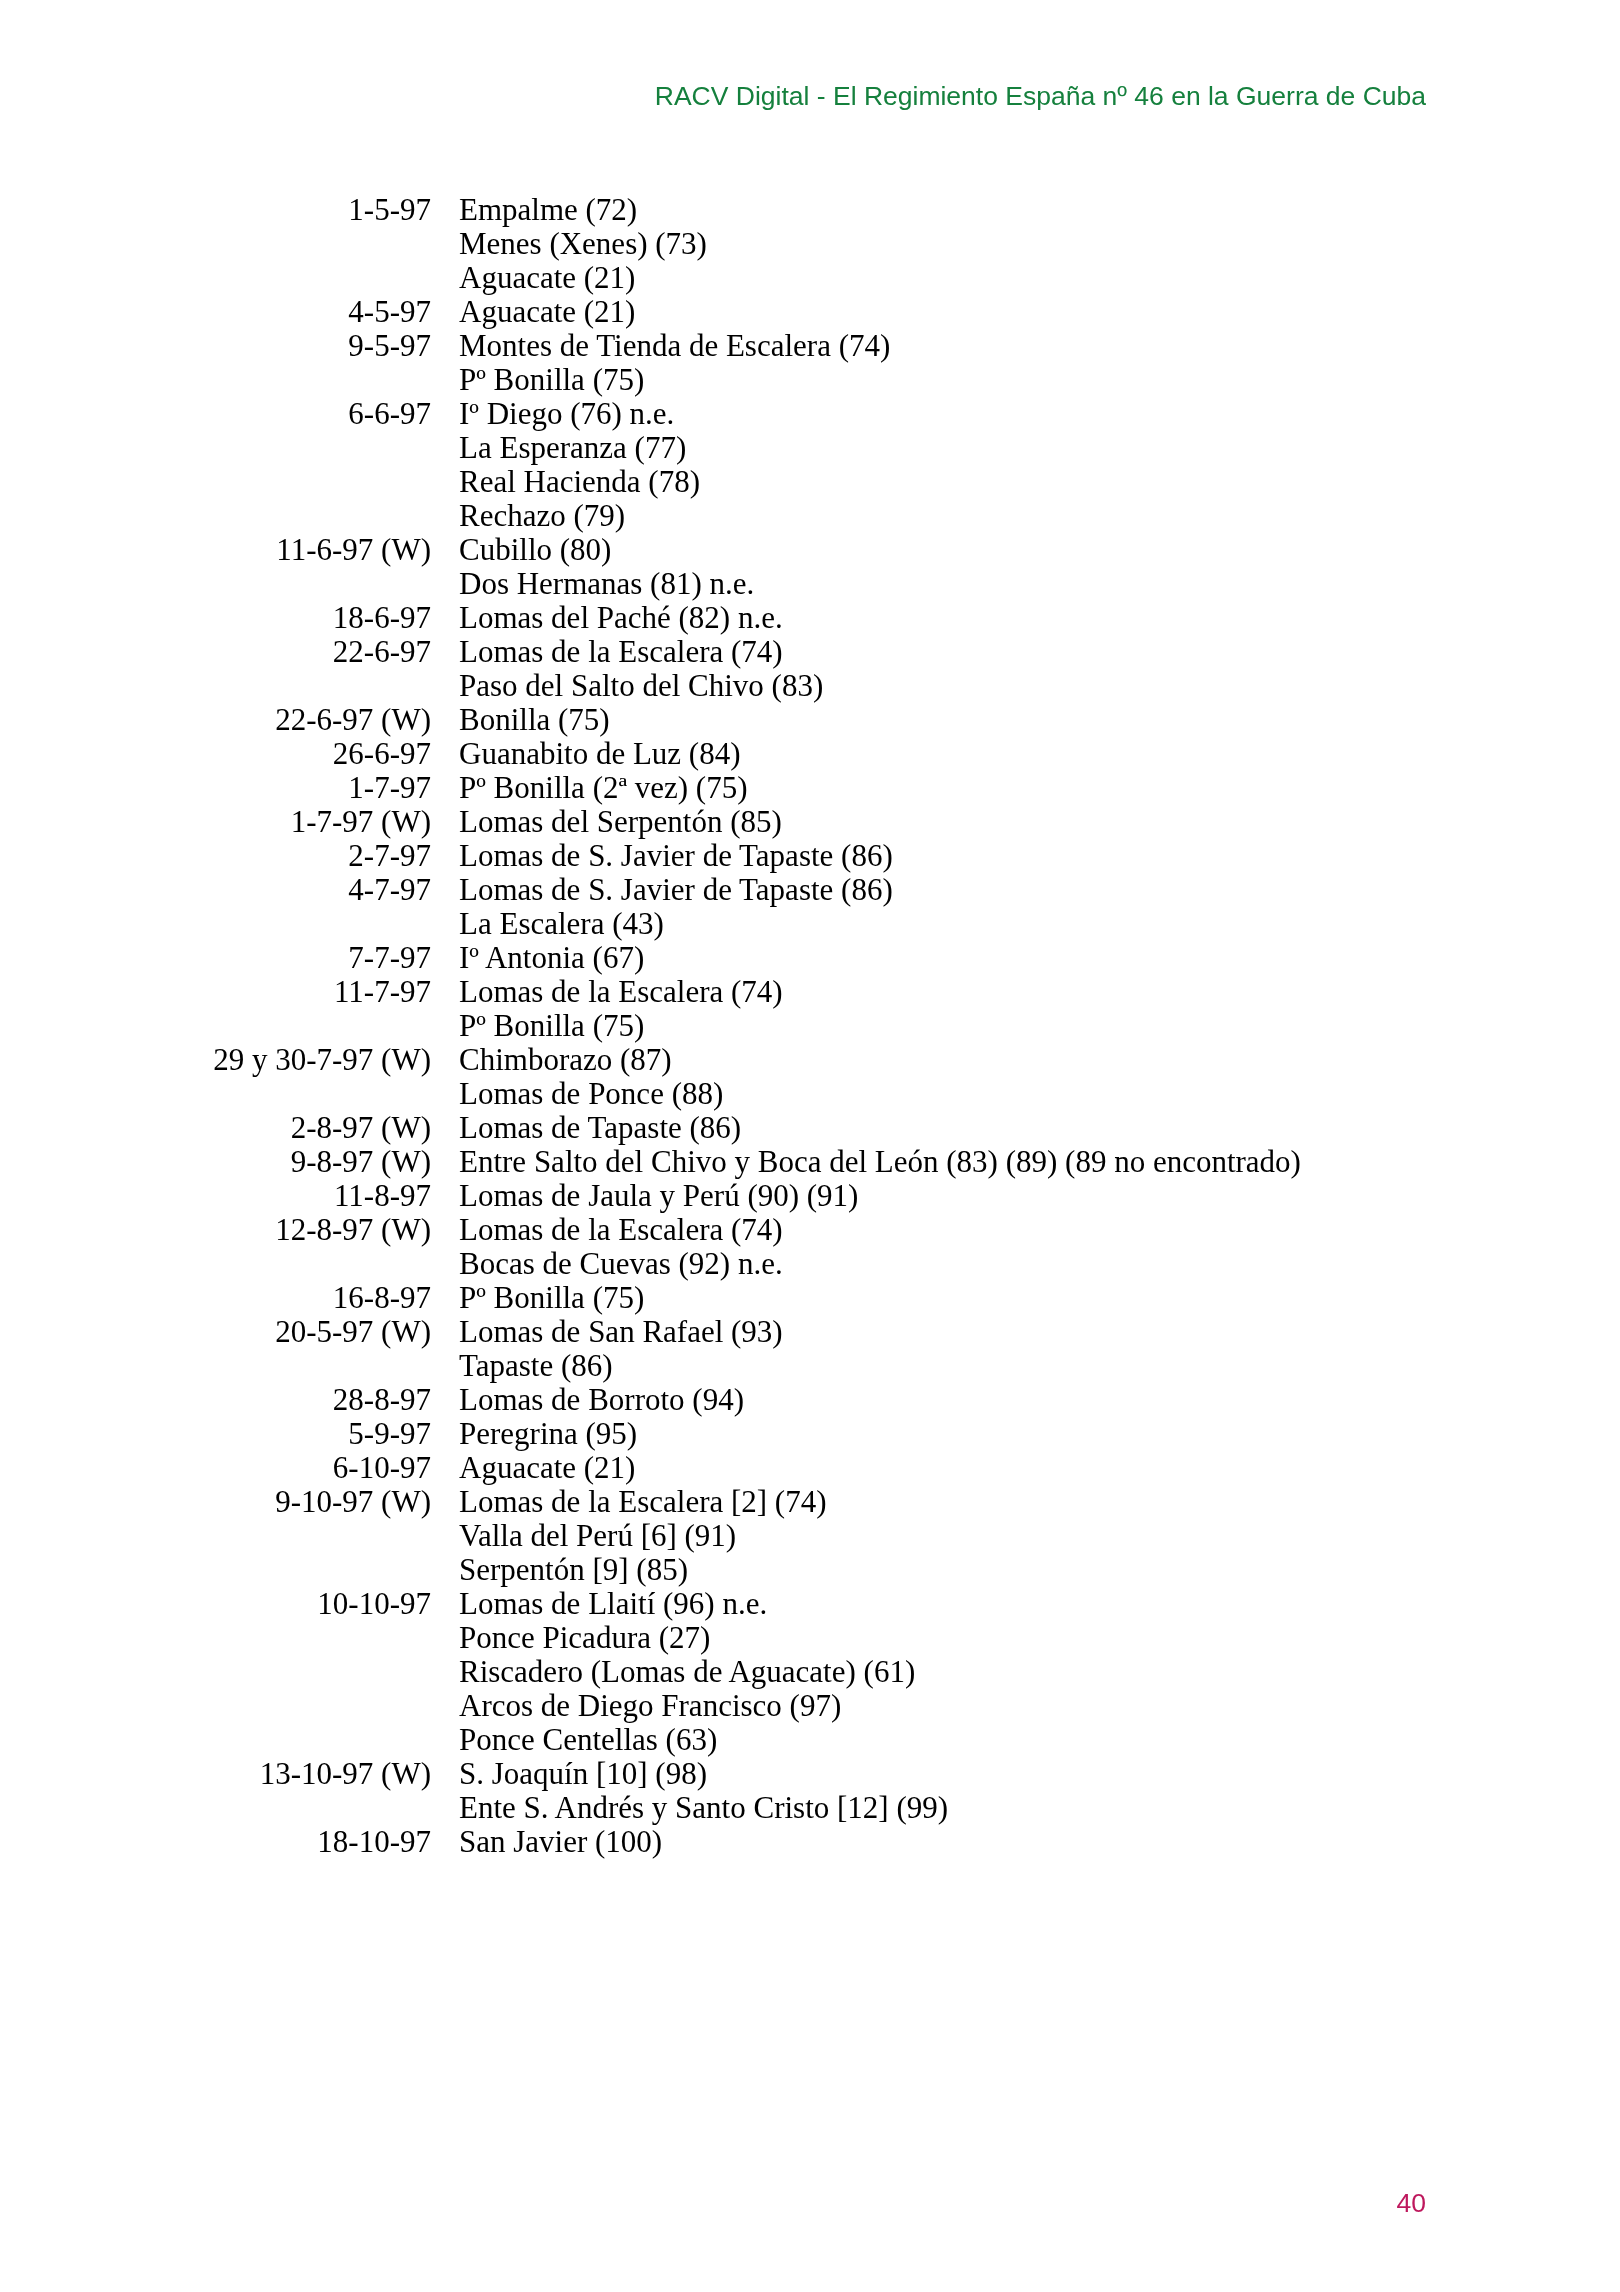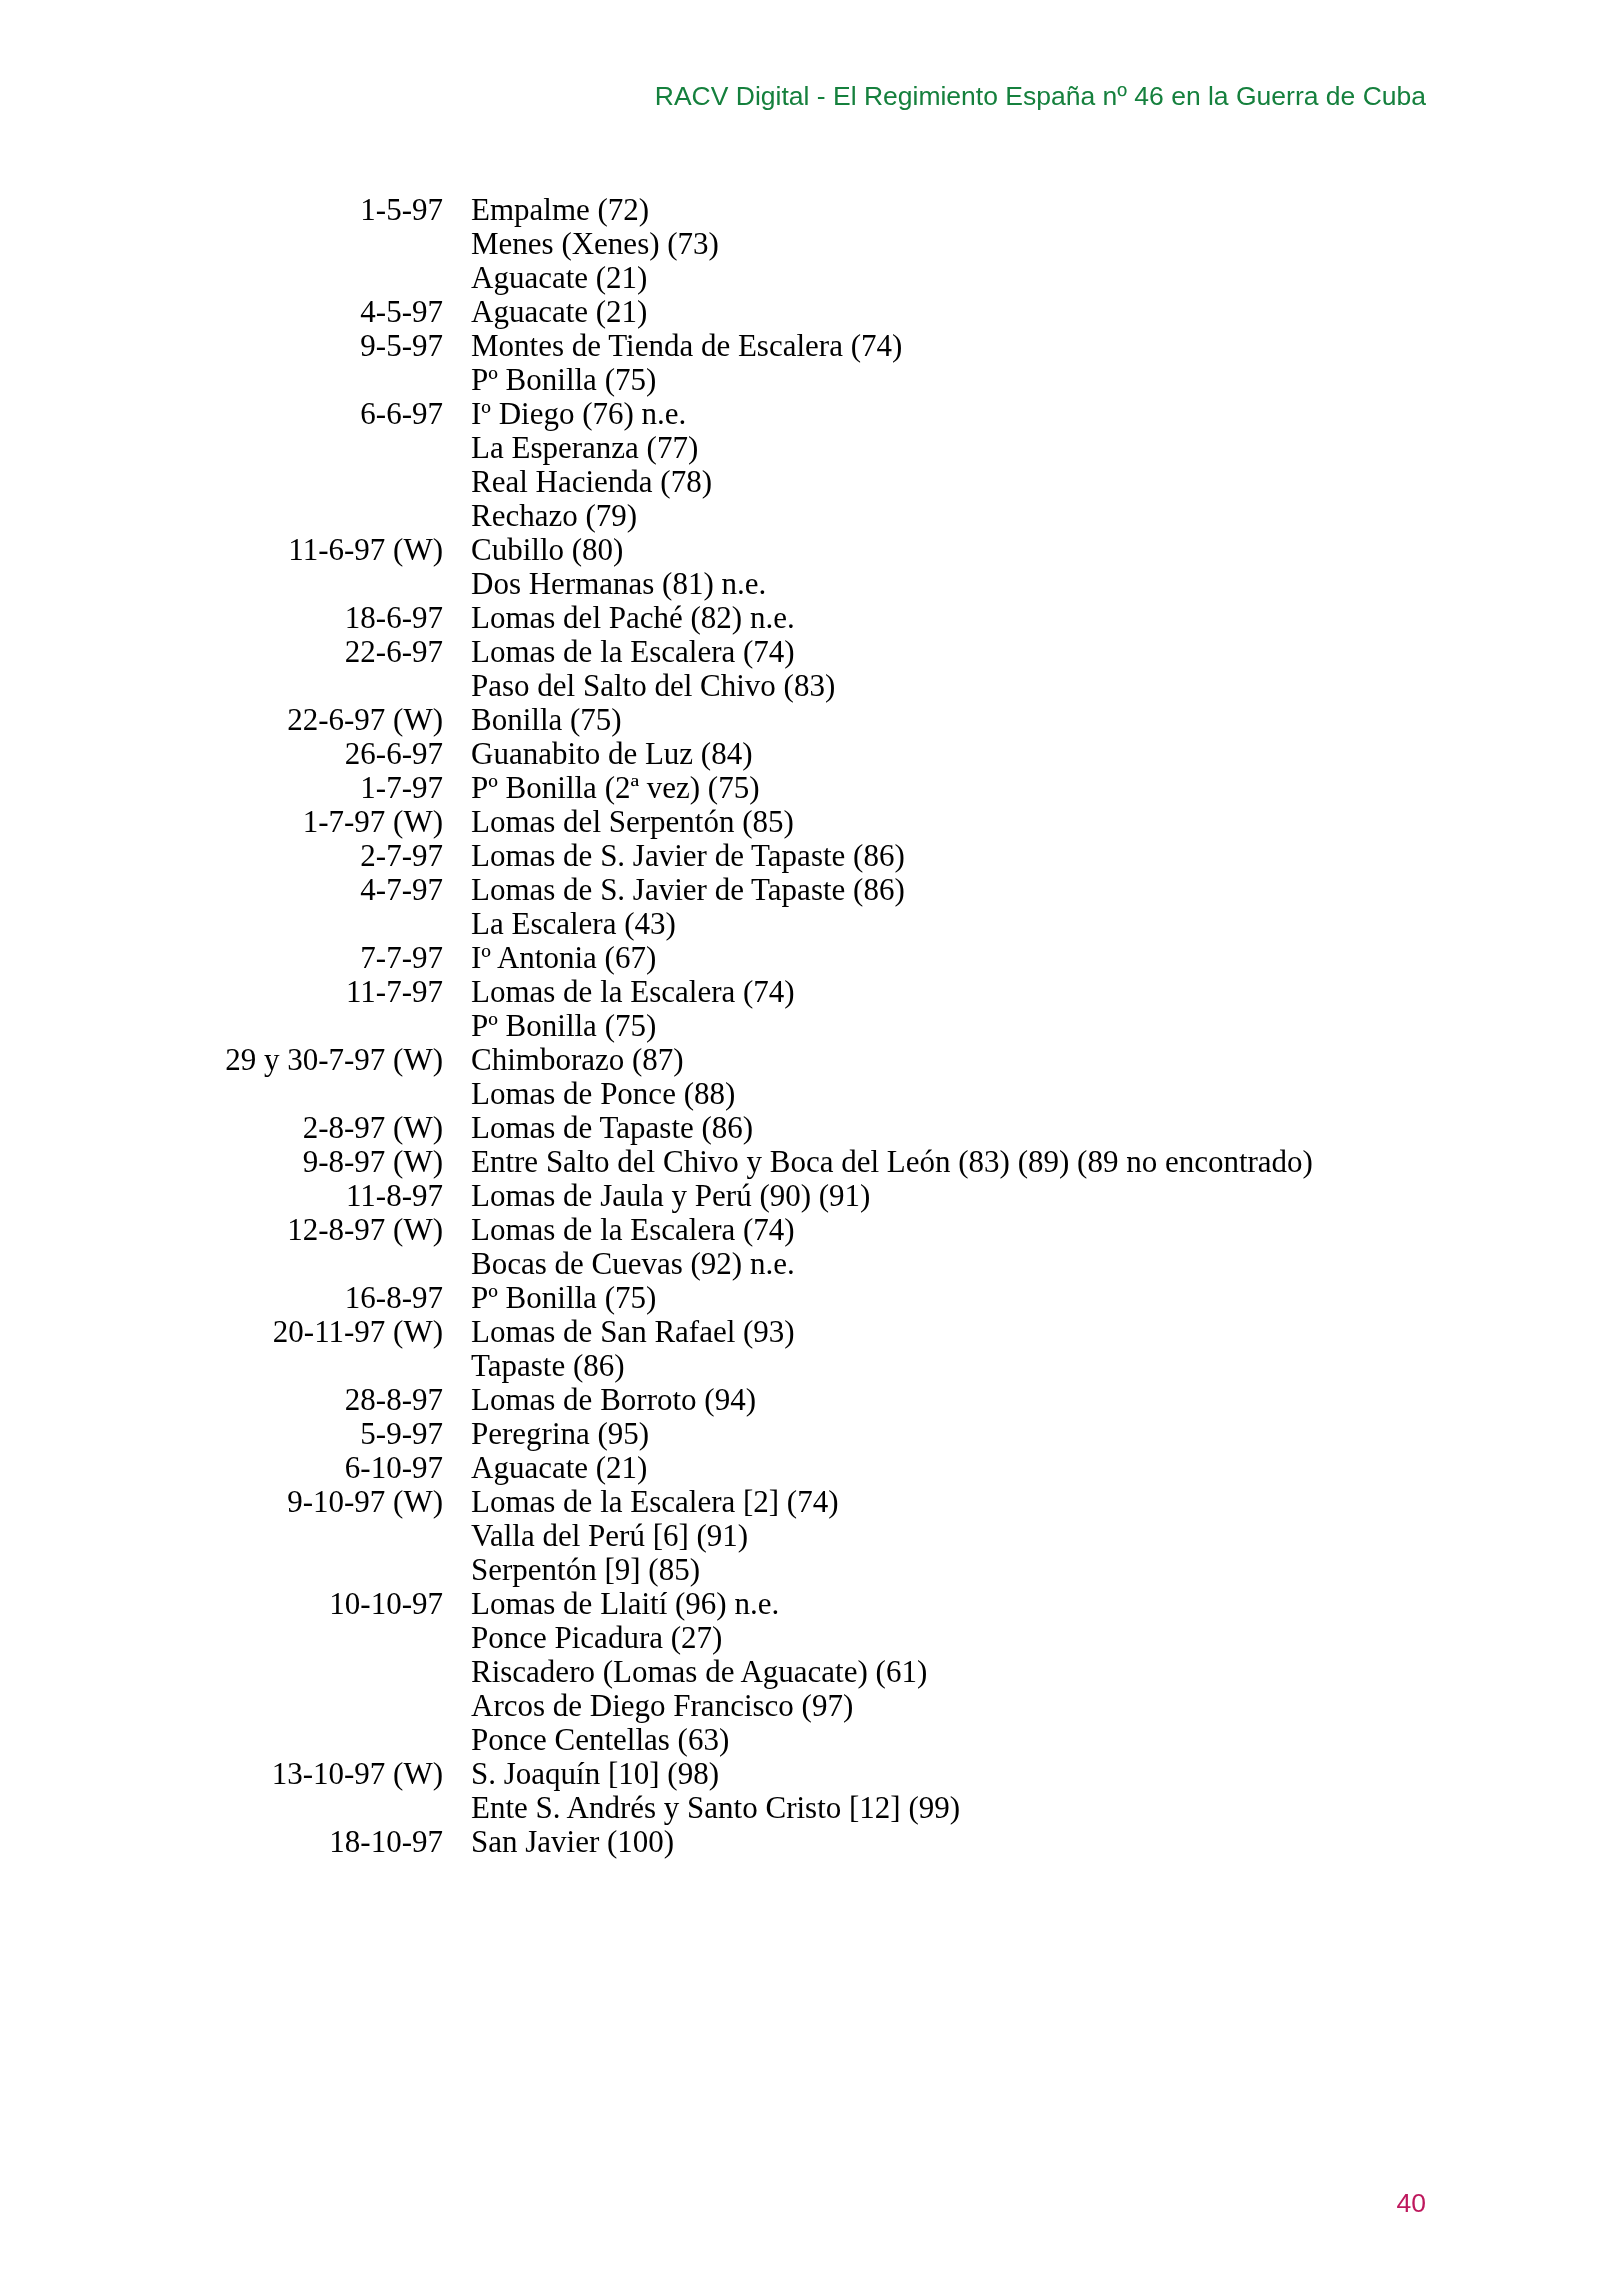--- a/index.html
+++ b/index.html
@@ -28,21 +28,20 @@
   }
   .list {
     position: absolute;
     top: 193px;
     left: 0;
     width: 1480px;
     font-family: "Liberation Serif", serif;
     font-size: 31px;
     line-height: 34px;
     color: #000000;
-    padding-left: 12px;
   }
   .row {
     display: flex;
     align-items: baseline;
   }
   .cell-date {
     width: 431px;
     flex: 0 0 431px;
     text-align: right;
     white-space: nowrap;
@@ -227,21 +226,21 @@
     <div class="cell-date"></div>
     <div class="cell-place">Bocas de Cuevas (92) n.e.</div>
   </div>
 
   <div class="row">
     <div class="cell-date">16-8-97</div>
     <div class="cell-place">Pº Bonilla (75)</div>
   </div>
 
   <div class="row">
-    <div class="cell-date">20-11-97 (W)</div>
+    <div class="cell-date">20-5-97 (W)</div>
     <div class="cell-place">Lomas de San Rafael (93)</div>
   </div>
 
   <div class="row">
     <div class="cell-date"></div>
     <div class="cell-place">Tapaste (86)</div>
   </div>
 
   <div class="row">
     <div class="cell-date">28-8-97</div>

